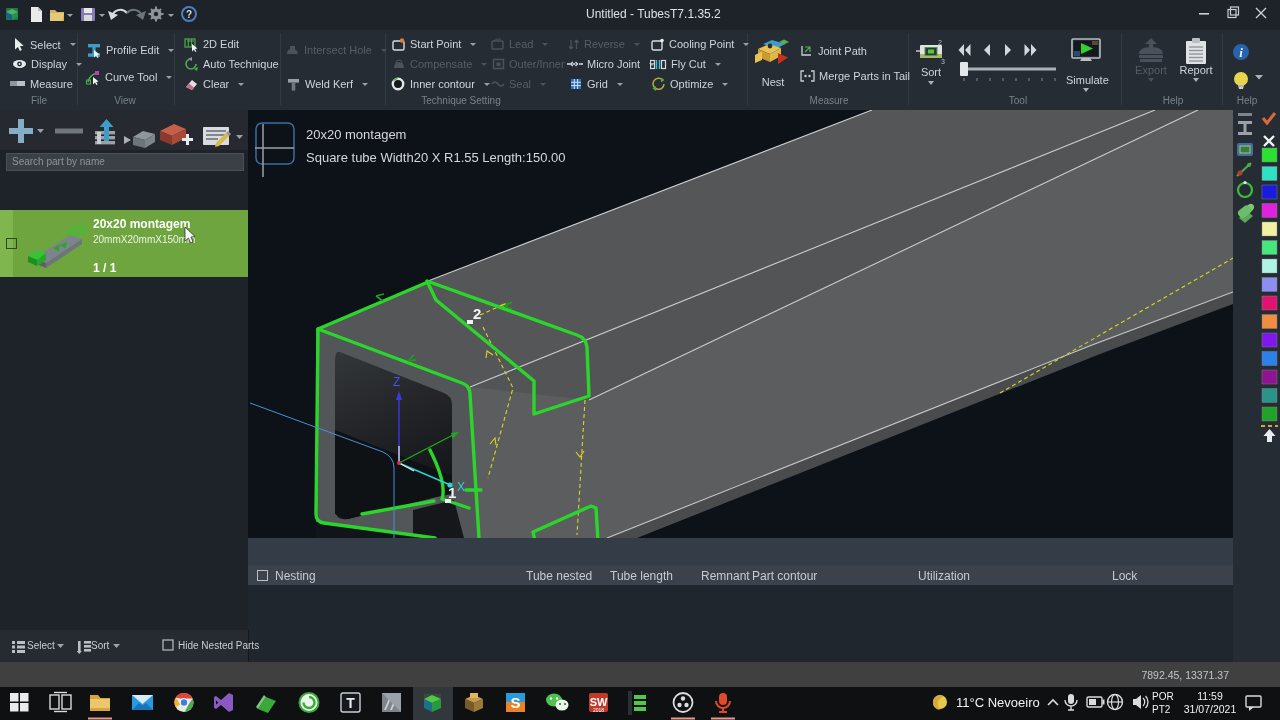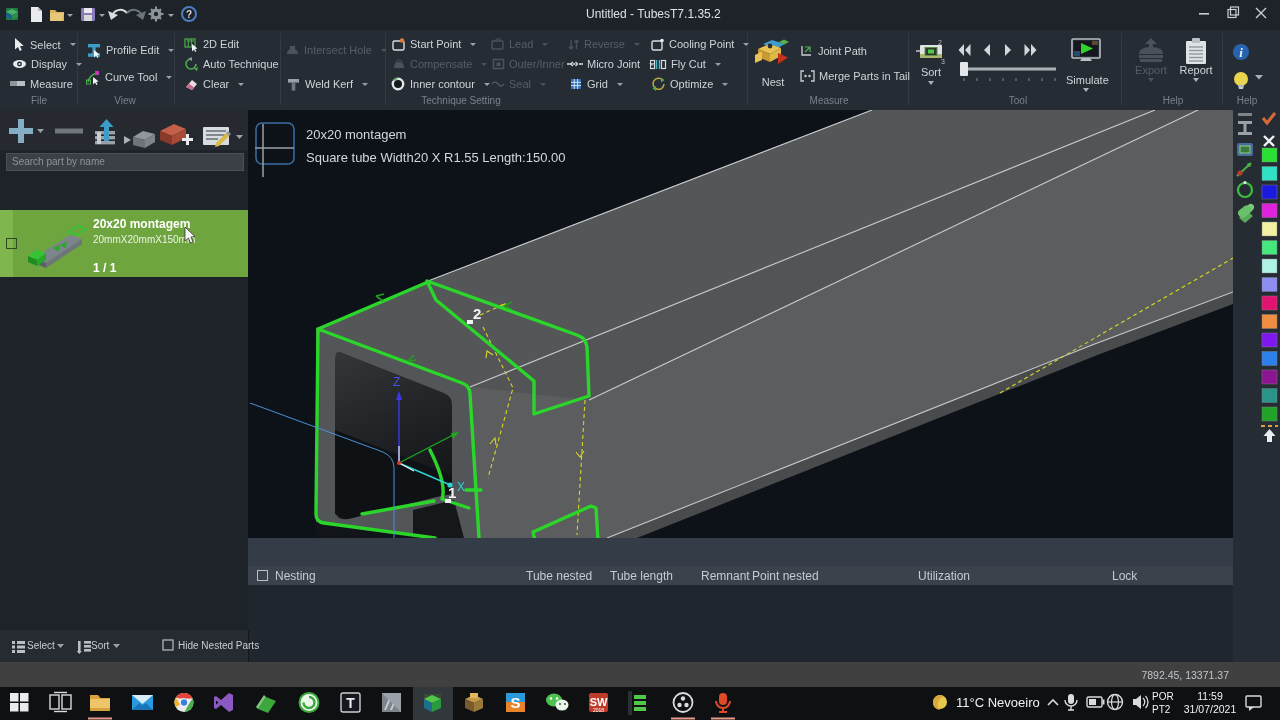--- a/index.html
+++ b/index.html
@@ -529,21 +529,21 @@
  <path d="M36.5,319 l6,7 h-3.5 v6 h-5 v-6 h-3.5 z" fill="#e8ecef"></path>
 </svg>
 </div>
 <div class="abs" id="botband"></div>
 <div class="abs" id="tablehead">
  <div class="cb" style="left:9px;top:4px;border-color:#b9bfc5"></div>
  <div class="th" style="left:27px">Nesting</div>
  <div class="th" style="left:278px">Tube nested</div>
  <div class="th" style="left:362px">Tube length</div>
  <div class="th" style="left:453px">Remnant</div>
- <div class="th" style="left:504px">Point nested</div>
+ <div class="th" style="left:504px">Part contour</div>
  <div class="th" style="left:670px">Utilization</div>
  <div class="th" style="left:864px">Lock</div>
 </div>
 <div class="abs" id="tablebody"></div>
 <div class="abs" id="lp-bottom">
  <svg width="248" height="32" style="position:absolute;left:0;top:0">
   <g fill="#b9bfc5">
         <rect x="12" y="11" width="3" height="3"></rect>
         <rect x="12" y="15.5" width="3" height="3"></rect>
         <rect x="12" y="20" width="3" height="3"></rect>

